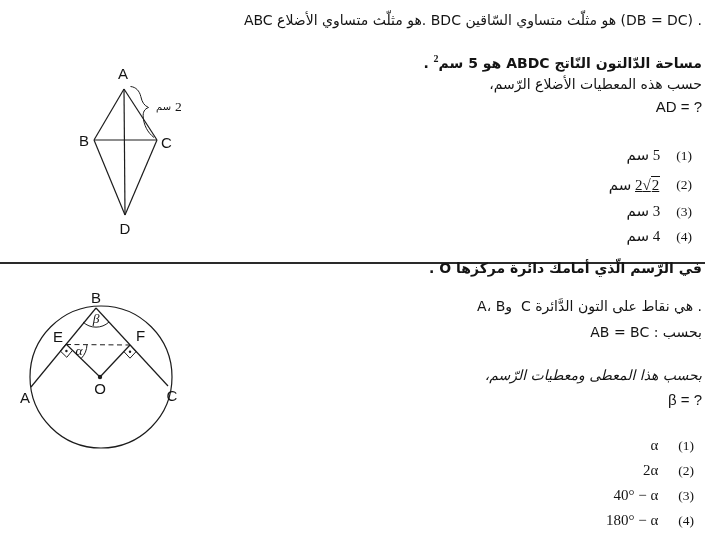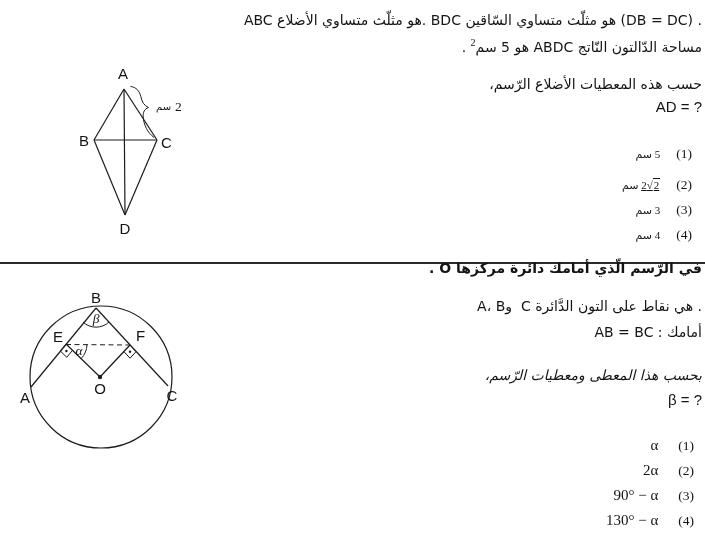--- a/index.html
+++ b/index.html
@@ -12,21 +12,21 @@
             font-size:15px;line-height:20px;font-family:"Liberation Sans","DejaVu Sans",sans-serif;}
   sup.sq{font-size:10px;vertical-align:6px;font-family:"Liberation Serif","DejaVu Sans",serif;}
   .choices{position:absolute;display:flex;flex-direction:column;}
   .choice-row{display:flex;direction:rtl;align-items:baseline;}
   .q1-choices{top:146px;right:13px;}
   .q1-choices .choice-row{column-gap:16px;height:22px;}
   .q1-choices .row-radical{height:28px;align-items:center;}
   .q2-choices{top:437px;right:11px;}
   .q2-choices .choice-row{column-gap:20px;height:22px;margin-bottom:3px;}
   .ch-label{font-family:"Liberation Serif","DejaVu Sans",serif;font-size:13.5px;direction:ltr;}
-  .ch-value{font-family:"Liberation Serif","DejaVu Sans",serif;font-size:11px;direction:rtl;}
+  .ch-value{font-family:"Liberation Serif","DejaVu Sans",serif;font-size:15px;direction:rtl;}
   .ch-value-ltr{font-family:"Liberation Serif","DejaVu Sans",serif;font-size:15px;direction:ltr;}
   .rad-unit{direction:ltr;unicode-bidi:isolate;display:inline-block;text-decoration:underline;}
   .radicand{border-top:1.2px solid #141414;padding:0 1px;}
   .mb3{margin-bottom:3px;}
   .divider{position:absolute;left:0;top:262px;width:705px;height:2px;background:#2a2a2a;}
   svg{position:absolute;}
   svg text{fill:#141414;}
   .dg-letter{font-family:"Liberation Sans","DejaVu Sans",sans-serif;font-size:15px;}
   .dg-greek{font-family:"Liberation Serif","DejaVu Serif",serif;font-style:italic;font-size:13.5px;}
   .dg-small-ar{font-family:"DejaVu Sans",sans-serif;font-size:10px;}
@@ -35,21 +35,21 @@
   .thin{stroke:#1c1c1c;stroke-width:1;fill:none;}
 </style>
 </head>
 <body>
 
 <div class="page">
 
   <div>
     <div class="ar-line" style="top:9px;">ABC هو مثلّث متساوي الأضلاع. BDC هو مثلّث متساوي السّاقين (DB = DC) .</div>
 
-    <div class="ar-line forced-rtl" style="top:32px;" dir="rtl"><span>مساحة الدّالتون النّاتج ABDC هو 5 سم</span><sup class="sq">2</sup><span> .</span></div>
+    <div class="ar-line forced-rtl" style="top:48px;font-weight:bold;" dir="rtl"><span>مساحة الدّالتون النّاتج ABDC هو 5 سم</span><sup class="sq">2</sup><span> .</span></div>
 
     <div class="ar-line" style="top:73px;">حسب هذه المعطيات الأضلاع الرّسم،</div>
     <div class="ltr-line" style="top:97px;">AD = ?</div>
 
     <svg style="left:40px;top:58px;" width="220" height="185" viewBox="40 58 220 185">
       <g>
         <path class="stroke" d="M124,89 L94,140"></path>
         <path class="stroke" d="M124,89 L157,140"></path>
         <path class="stroke" d="M94,140 L157,140"></path>
         <path class="stroke" d="M124,89 L125,215"></path>
@@ -83,21 +83,21 @@
         <span class="ch-value">4 سم</span>
       </div>
     </div>
   </div>
 
   <div class="divider"></div>
 
   <div>
     <div class="ar-line" style="top:257px;font-weight:bold;">في الرّسم الّذي أمامك دائرة مركزها O .</div>
     <div class="ar-line" style="top:295px;">A‏، B‏ و C هي نقاط على التون الدَّائرة .</div>
-    <div class="ar-line" style="top:321px;">أمامك : AB = BC</div>
+    <div class="ar-line" style="top:321px;">بحسب : AB = BC</div>
     <div class="ar-line" style="top:364px;font-style:italic;">بحسب هذا المعطى ومعطيات الرّسم،</div>
     <div class="ltr-line" style="top:390px;">β = ?</div>
 
     <svg style="left:0px;top:282px;" width="220" height="200" viewBox="0 282 220 200">
       <circle class="stroke" cx="101" cy="377" r="71"></circle>
       <g>
         <path class="stroke" d="M31,387 L96,308"></path>
         <path class="stroke" d="M96,308 L168,386"></path>
         <path class="stroke" d="M100,377 L66,344"></path>
         <path class="stroke" d="M100,377 L130,345"></path>
@@ -128,22 +128,22 @@
       <div class="choice-row">
         <span class="ch-label">(1)</span>
         <span class="ch-value-ltr">α</span>
       </div>
       <div class="choice-row">
         <span class="ch-label">(2)</span>
         <span class="ch-value-ltr">2α</span>
       </div>
       <div class="choice-row">
         <span class="ch-label">(3)</span>
-        <span class="ch-value-ltr">90° − α</span>
+        <span class="ch-value-ltr">40° − α</span>
       </div>
       <div class="choice-row">
         <span class="ch-label">(4)</span>
-        <span class="ch-value-ltr">130° − α</span>
+        <span class="ch-value-ltr">180° − α</span>
       </div>
     </div>
   </div>
 
 </div>
 
 </body></html>

